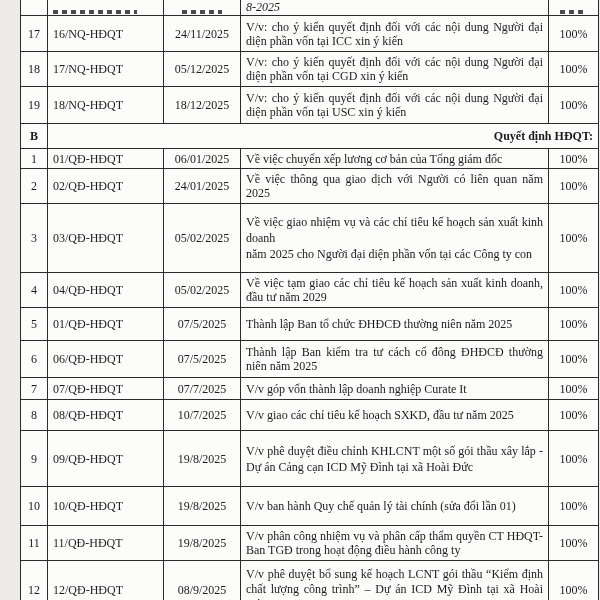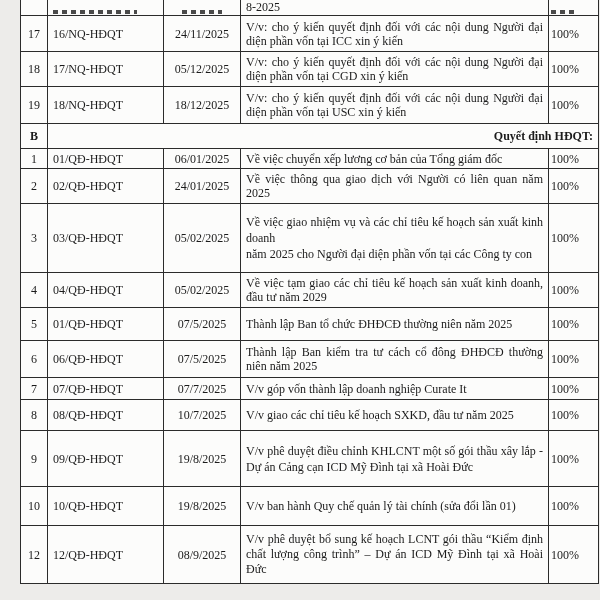--- a/index.html
+++ b/index.html
@@ -19,22 +19,22 @@
     border:1.5px solid #2b2b2b;
     padding:2px 5px;
     font-size:12px;line-height:14px;
     vertical-align:middle;
     overflow:hidden;
   }
   .c-no{width:26px;text-align:center;padding:2px 1px;}
   .c-doc{width:114px;}
   .c-date{width:76px;text-align:center;}
   .c-content{width:305px;text-align:justify;text-justify:inter-word;white-space:pre-line;}
-  .c-pct{width:47px;text-align:left;padding:2px 2px;}
-  tr.partial td{vertical-align:bottom;padding-top:0;padding-bottom:1px;}
+  .c-pct{width:47px;text-align:center;padding:2px 2px;}
+  tr.partial td{vertical-align:bottom;padding-top:0;padding-bottom:1px;font-style:italic;}
   tr.partial .c-content{line-height:13px;}
   .section-label{font-weight:bold;text-align:center;}
   .section-title{font-weight:bold;text-align:right;white-space:normal;}
   .tall{line-height:16px;}
   .med{line-height:15px;}
   .smudge{
     display:inline-block;height:4px;width:80%;
     background:repeating-linear-gradient(90deg,#4a4a4a 0 5px,transparent 5px 9px);
     vertical-align:bottom;
   }
@@ -165,20 +165,27 @@
       </tr>
 
       <tr style="height:39px">
         <td class="c-no">10</td>
         <td class="c-doc">10/QĐ-HĐQT</td>
         <td class="c-date">19/8/2025</td>
         <td class="c-content">V/v ban hành Quy chế quản lý tài chính (sửa đổi lần 01)</td>
         <td class="c-pct">100%</td>
       </tr>
 
+      <tr style="height:35px">
+        <td class="c-no">11</td>
+        <td class="c-doc">11/QĐ-HĐQT</td>
+        <td class="c-date">19/8/2025</td>
+        <td class="c-content">V/v phân công nhiệm vụ và phân cấp thẩm quyền CT HĐQT-Ban TGĐ trong hoạt động điều hành công ty</td>
+        <td class="c-pct">100%</td>
+      </tr>
 
       <tr style="height:58px">
         <td class="c-no">12</td>
         <td class="c-doc">12/QĐ-HĐQT</td>
         <td class="c-date">08/9/2025</td>
         <td class="c-content med">V/v phê duyệt bổ sung kế hoạch LCNT gói thầu “Kiểm định chất lượng công trình” – Dự án ICD Mỹ Đình tại xã Hoài Đức</td>
         <td class="c-pct">100%</td>
       </tr>
 
     </tbody>

